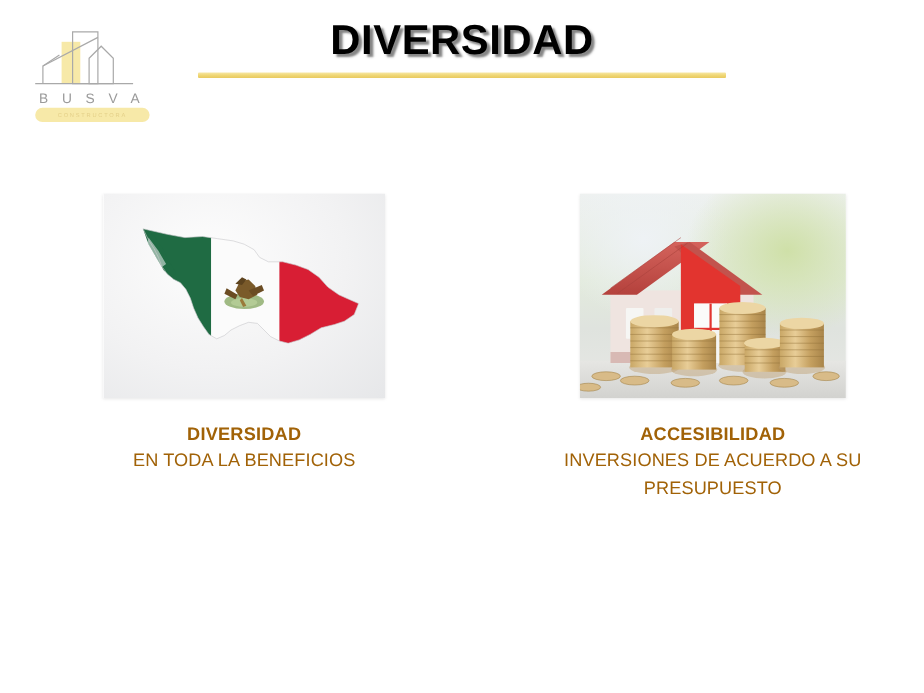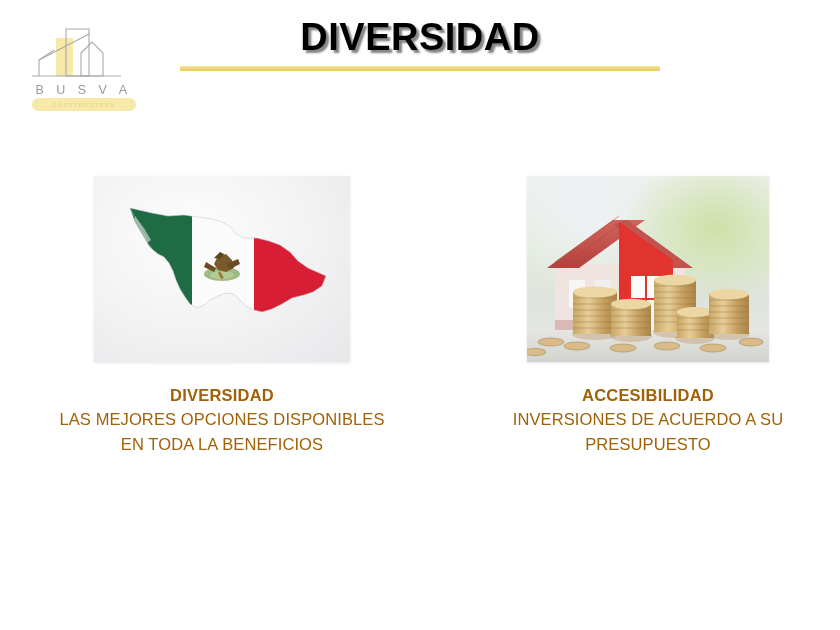--- a/index.html
+++ b/index.html
@@ -209,21 +209,20 @@
                    L214 92 L223 96 L232 100 L228 110 L219 116 L210 119
                    L198 122 L188 128 L178 133 L168 136 L160 134 L152 130
                    L146 124 L140 118 L132 117 L124 120 L116 124 L110 129
                    L103 132 L96 128 L91 121 L86 113 L82 104 L79 95 L75 87
                    L70 81 L64 78 L58 73 L53 66 L50 58 L46 50 L41 42 Z" fill="none" stroke="#c9c9cc" stroke-width="0.8" opacity="0.7"></path>
         </svg>
       </div>
     </div>
     <div class="caption">
       <div class="caption-title">DIVERSIDAD</div>
-      <div class="caption-body">LAS MEJORES OPCIONES DISPONIBLES</div>
       <div class="caption-body">EN TODA LA BENEFICIOS</div>
     </div>
   </div>
 
   <div class="column" id="column-right">
     <div class="photo-frame" id="photo-right-frame">
       <div id="photo-house">
         <svg width="242" height="186" viewBox="0 0 242 186" xmlns="http://www.w3.org/2000/svg">
           <defs>
             <linearGradient id="roofg" x1="0" y1="0" x2="0" y2="1">

